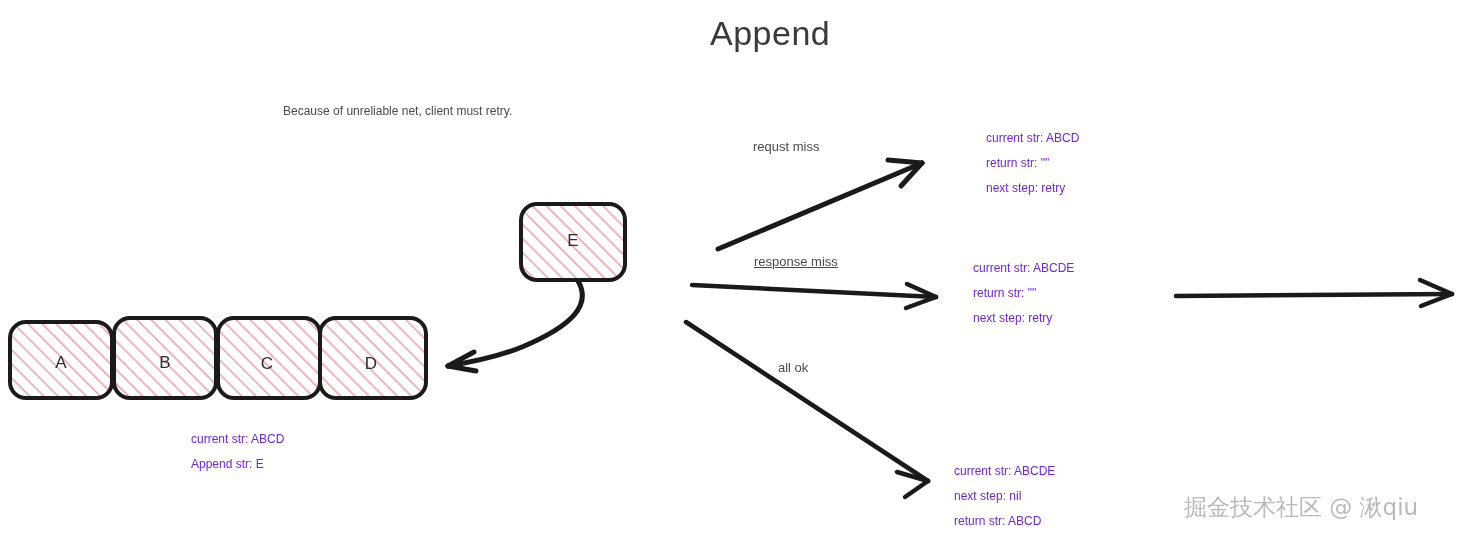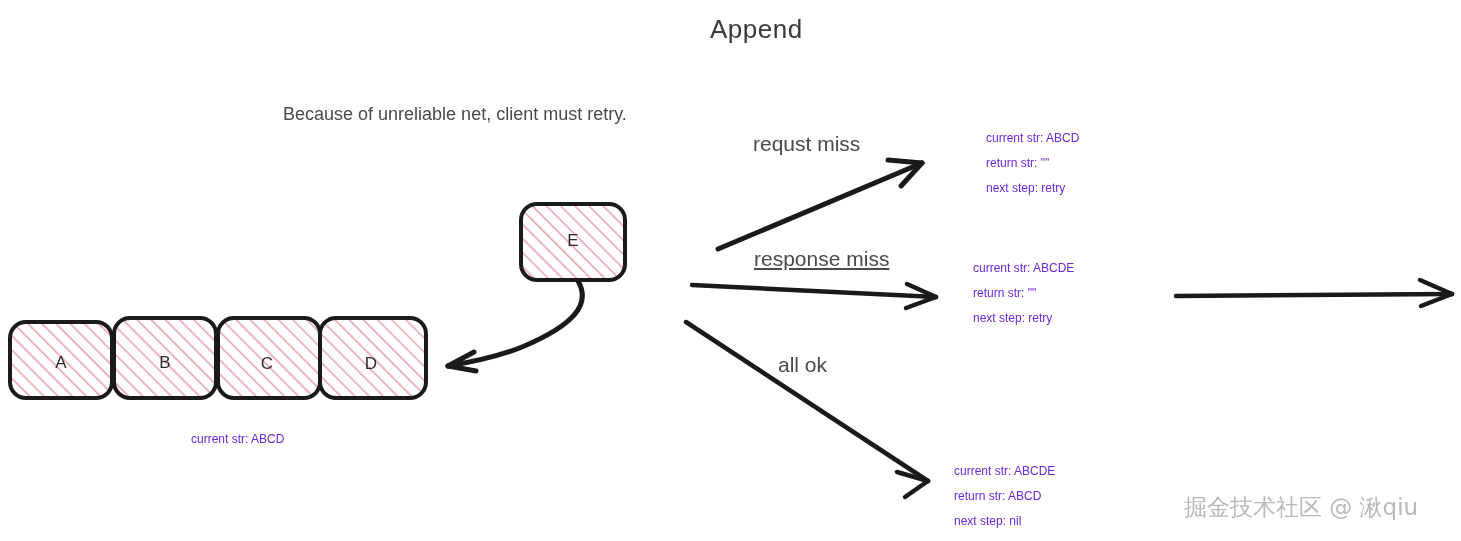--- a/index.html
+++ b/index.html
@@ -18,31 +18,32 @@
     background: #ffffff;
     overflow: hidden;
   }
   .txt {
     position: absolute;
     white-space: pre;
     color: #4a4a4a;
     font-family: "Liberation Sans", sans-serif;
   }
   #title {
-    font-size: 26px;
+    font-size: 34px;
     color: #3a3a3a;
     letter-spacing: 0.5px;
   }
   #subtitle {
-    font-size: 18px;
+    font-size: 12px;
     color: #4a4a4a;
   }
   .edge-label {
-    font-size: 21px;
+    font-size: 13px;
     color: #4a4a4a;
+    margin-top: 7px;
   }
   .state-block {
     position: absolute;
     font-size: 12px;
     line-height: 25px;
     color: #6d28d9;
   }
   .state-block div { white-space: pre; }
   .box-label {
     position: absolute;
@@ -123,39 +124,40 @@
   <div class="txt" id="subtitle" style="left:283px; top:104px;">Because of unreliable net, client must retry.</div>
 
   <div class="box-label" style="left:61px; top:363px;">A</div>
   <div class="box-label" style="left:165px; top:363px;">B</div>
   <div class="box-label" style="left:267px; top:364px;">C</div>
   <div class="box-label" style="left:371px; top:364px;">D</div>
   <div class="box-label" style="left:573px; top:241px;">E</div>
 
   <div class="state-block" style="left:191px; top:427px;">
     <div>current str: ABCD</div>
+    <div>Append str: E</div>
   </div>
 
   <div class="txt edge-label" style="left:753px; top:132px;">requst miss</div>
   <div class="txt edge-label" style="left:754px; top:247px;text-decoration:underline;">response miss</div>
   <div class="txt edge-label" style="left:778px; top:353px;">all ok</div>
 
   <div class="state-block" style="left:986px; top:126px;">
     <div>current str: ABCD</div>
     <div>return str: ""</div>
     <div>next step: retry</div>
   </div>
 
   <div class="state-block" style="left:973px; top:256px;">
     <div>current str: ABCDE</div>
     <div>return str: ""</div>
     <div>next step: retry</div>
   </div>
 
   <div class="state-block" style="left:954px; top:459px;">
     <div>current str: ABCDE</div>
+    <div>next step: nil</div>
     <div>return str: ABCD</div>
-    <div>next step: nil</div>
   </div>
 
   <div id="watermark" style="left:1184px; top:492px;">掘金技术社区 @ 湫qiu</div>
 
 </div>
 
 </body></html>

